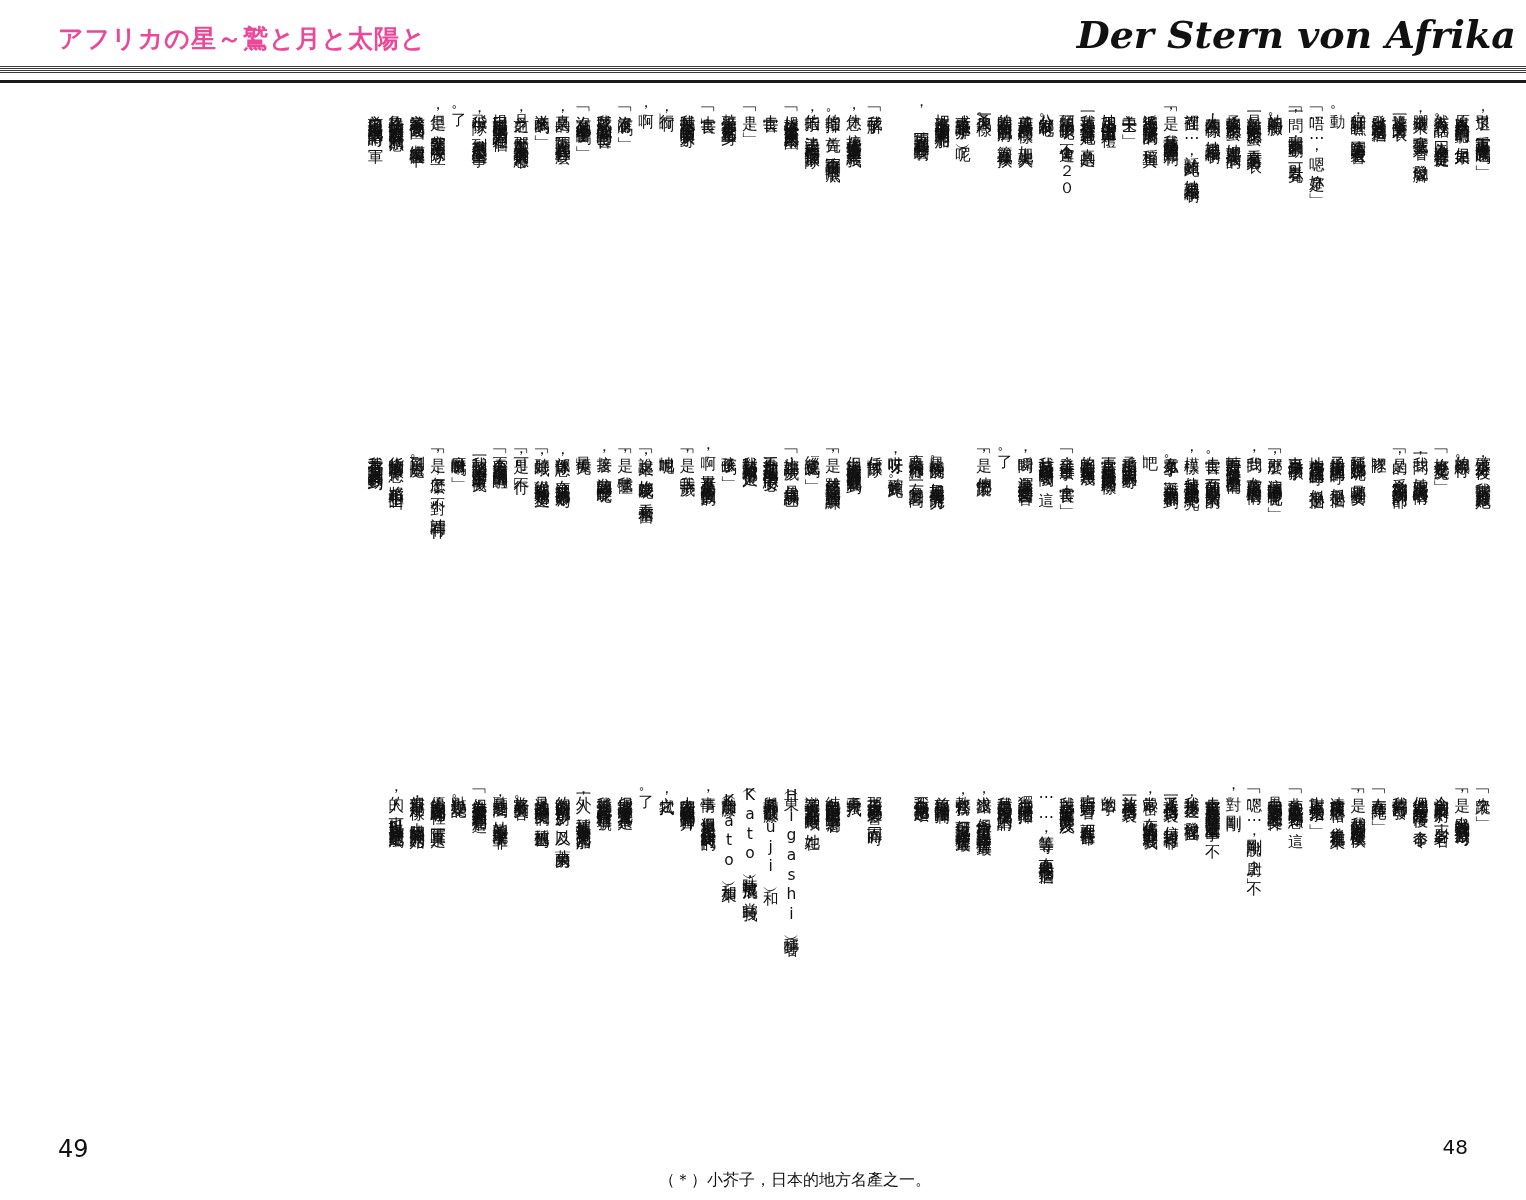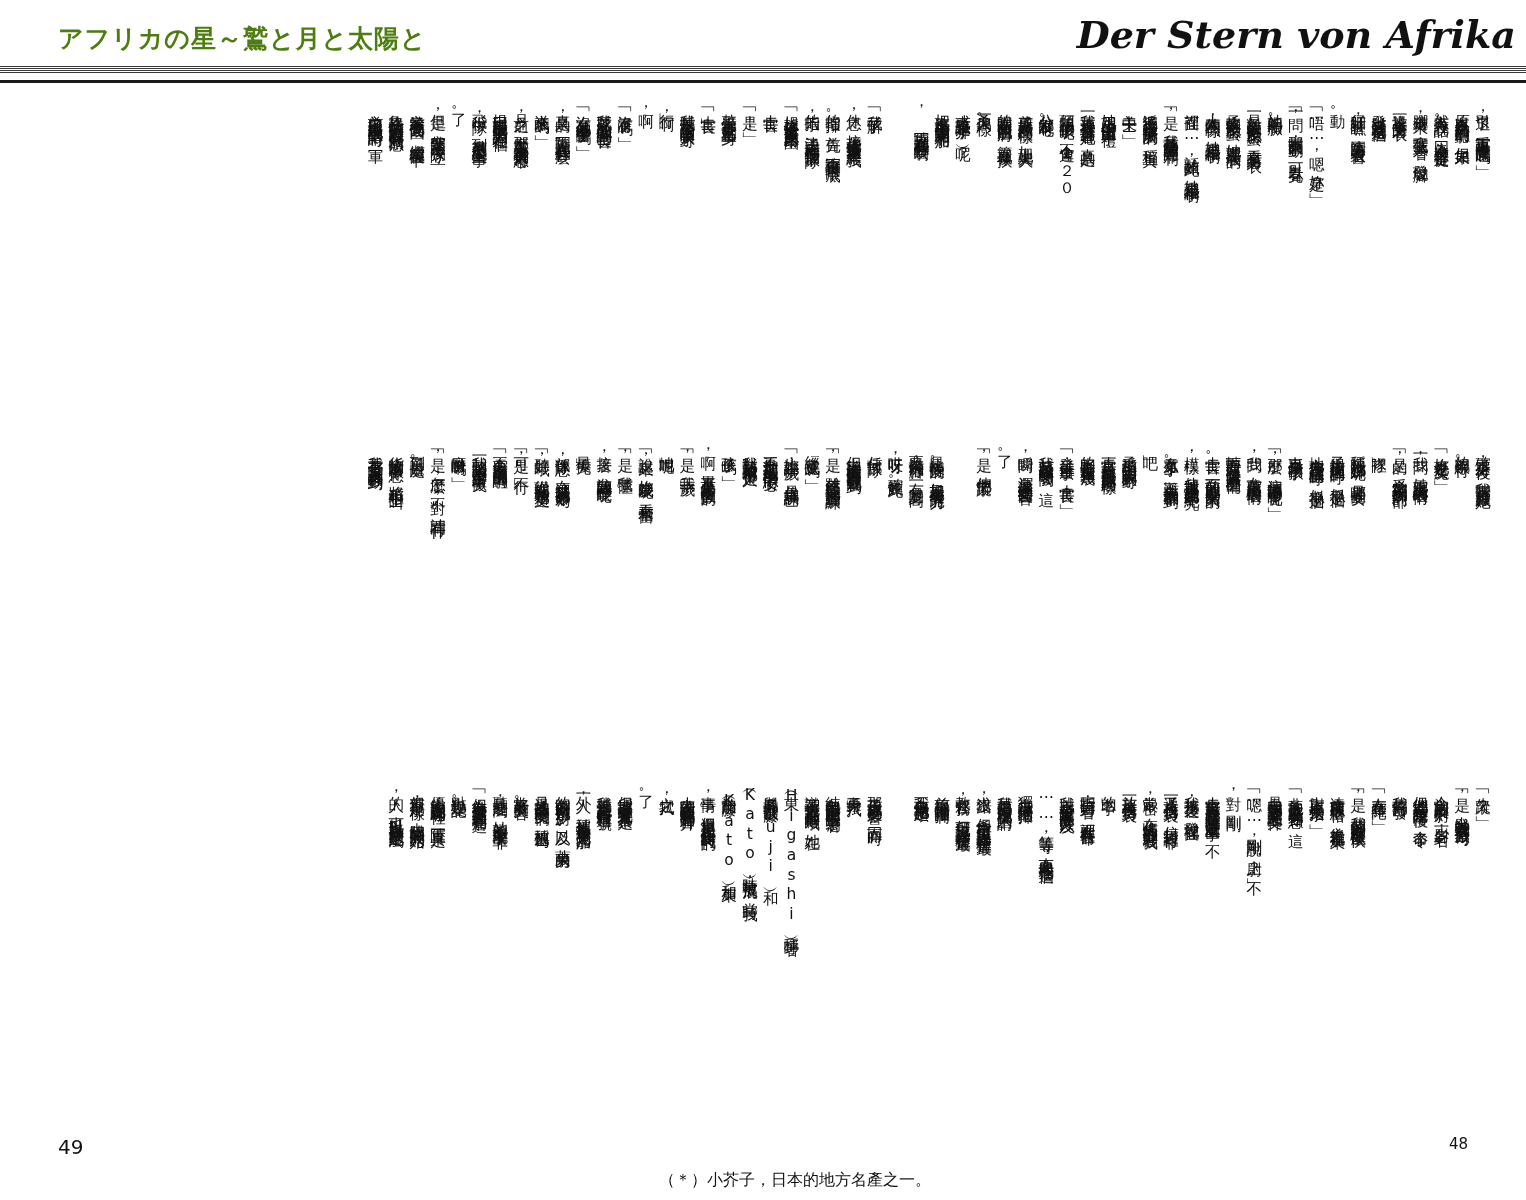--- a/index.html
+++ b/index.html
@@ -23,21 +23,21 @@
     width: 1526px;
     height: 84px;
   }
   #header-title-left {
     position: absolute;
     left: 58px;
     top: 22px;
     font-size: 25px;
     font-weight: bold;
     letter-spacing: 1px;
-    color: #4d7c0f;
+    color: #ec4899;
     white-space: nowrap;
   }
   #header-title-right {
     position: absolute;
     right: 10px;
     top: 12px;
     font-family: "DejaVu Serif", serif;
     font-size: 38px;
     font-weight: bold;
     font-style: italic;
@@ -116,28 +116,28 @@
     position: absolute;
     left: 0;
     top: 1120px;
     width: 1526px;
     height: 80px;
   }
   #page-num-left {
     position: absolute;
     left: 58px;
     top: 15px;
-    font-size: 20px;
+    font-size: 24px;
     color: #111;
   }
   #page-num-right {
     position: absolute;
     right: 58px;
     top: 15px;
-    font-size: 15px;
+    font-size: 20px;
     color: #111;
   }
   #footnote {
     position: absolute;
     left: 0;
     top: 50px;
     width: 1526px;
     text-align: center;
     font-size: 16px;
     color: #111;

